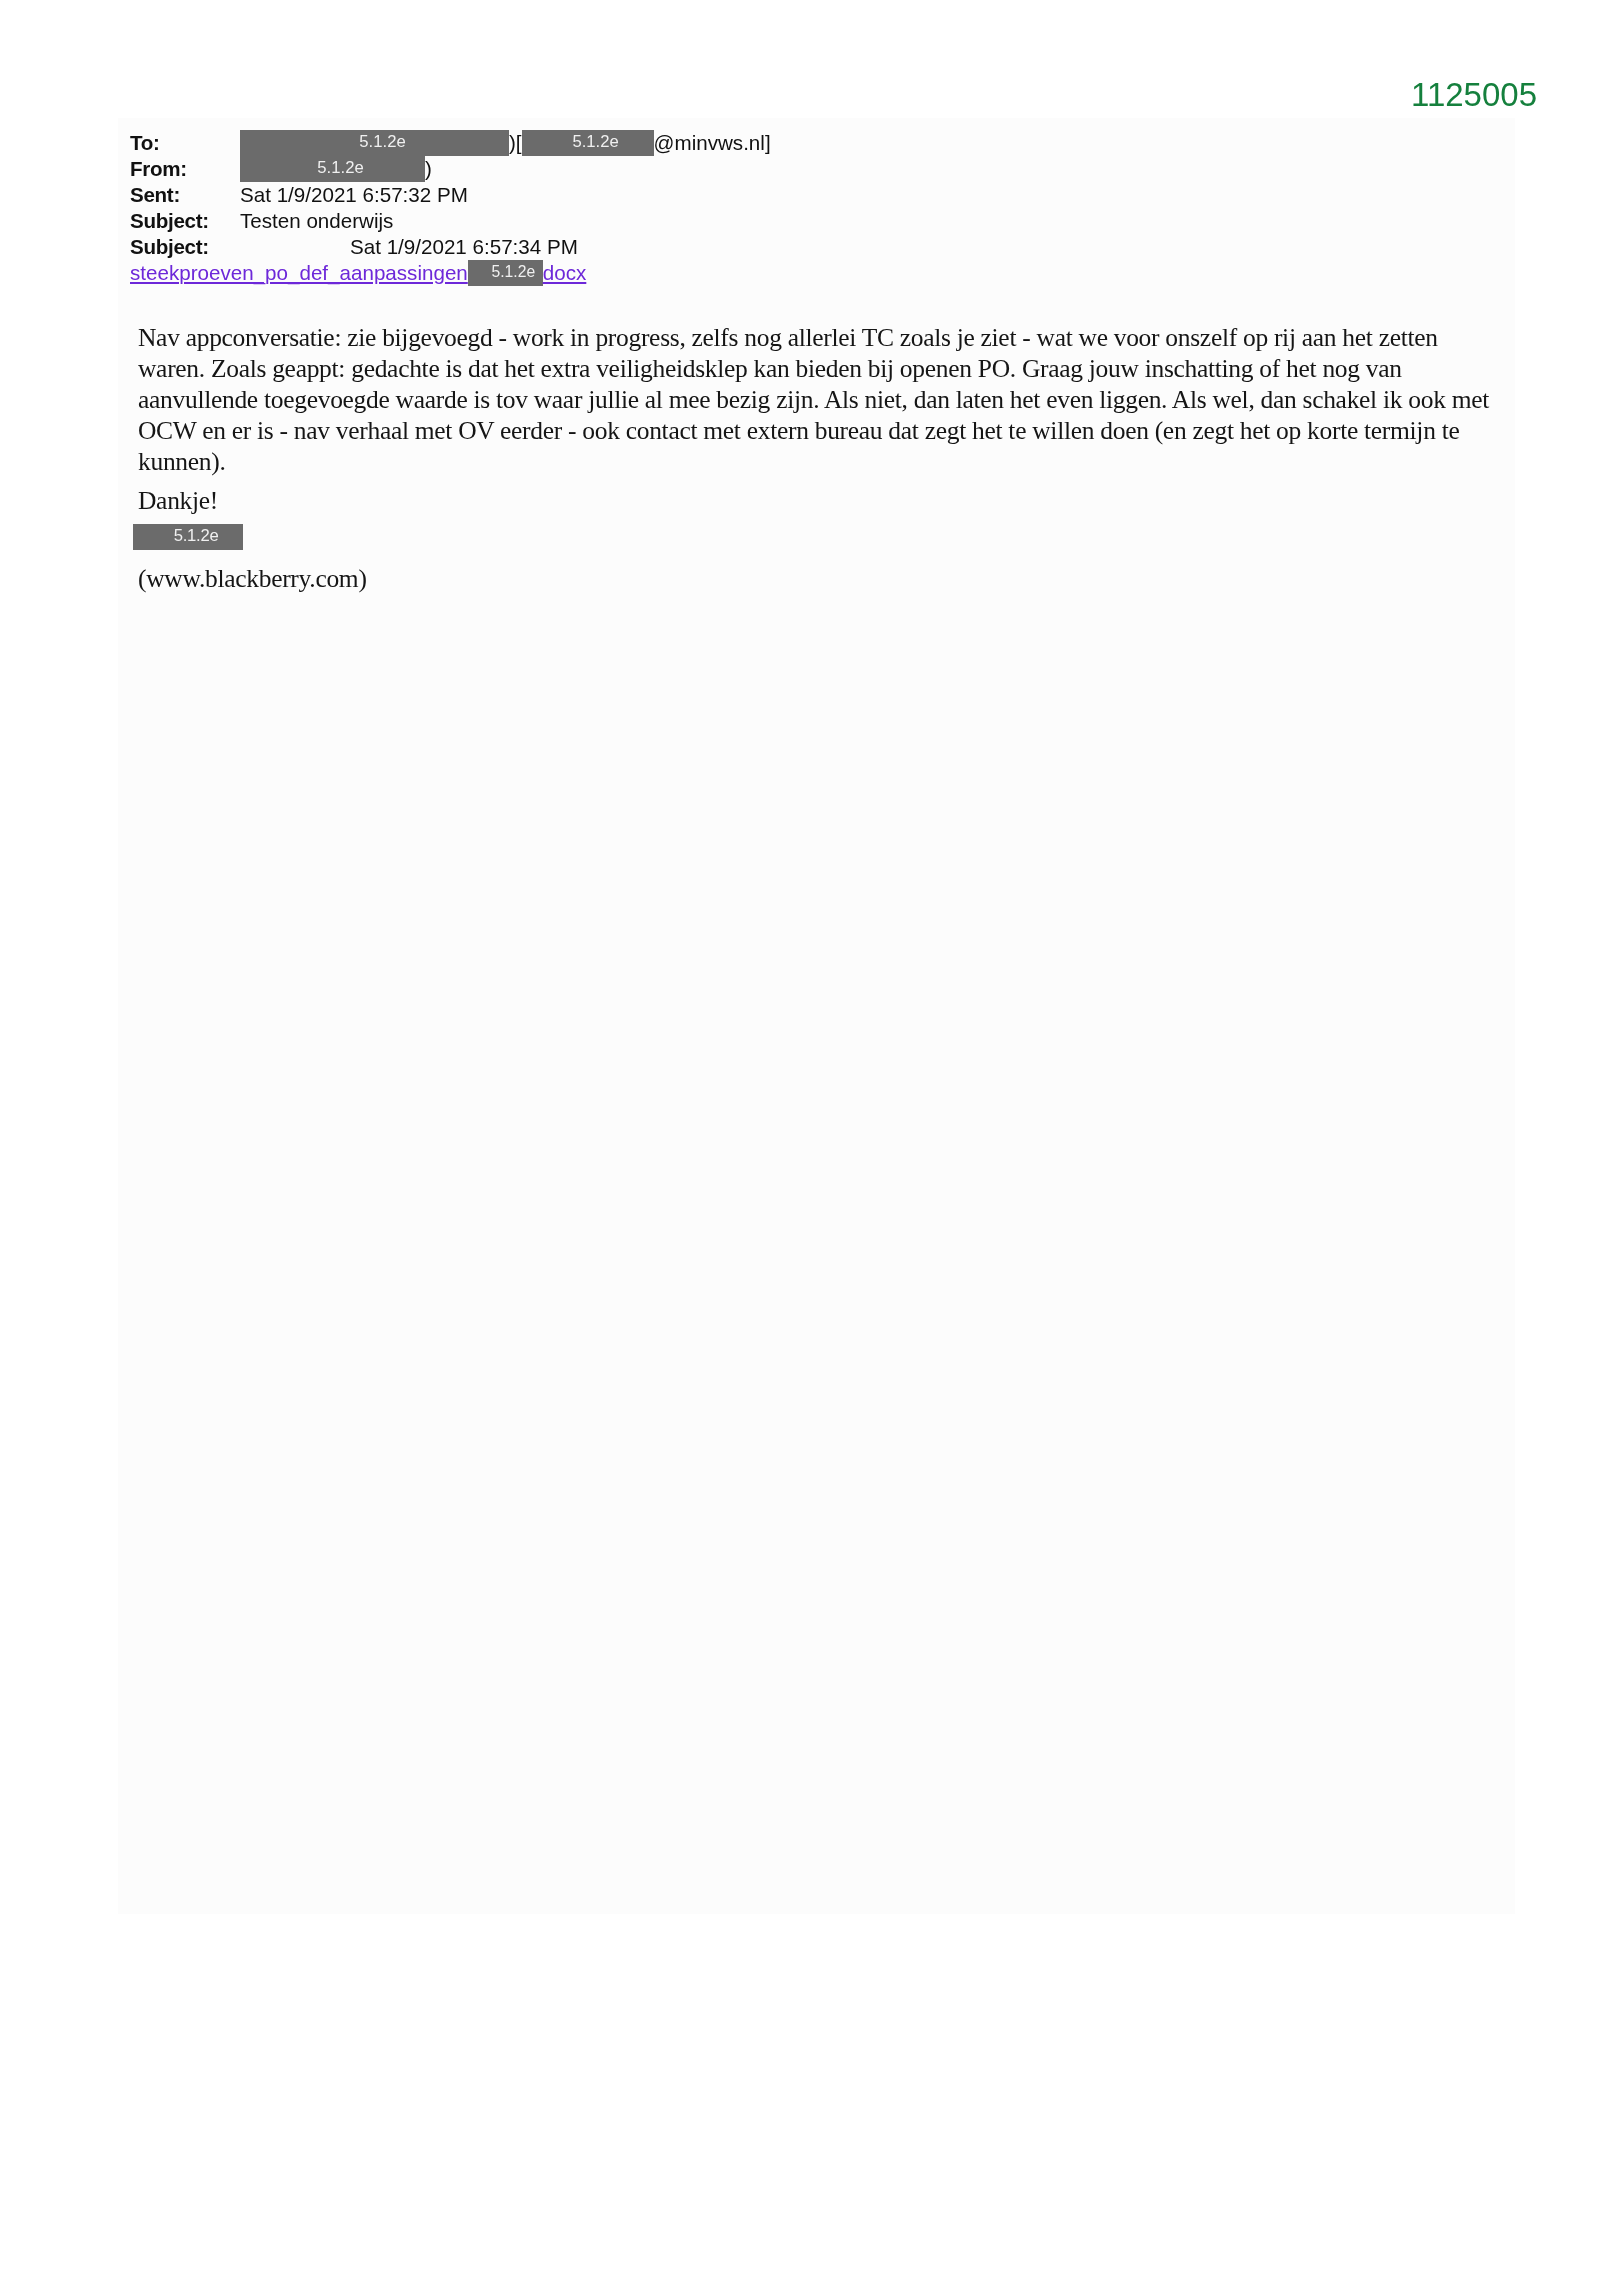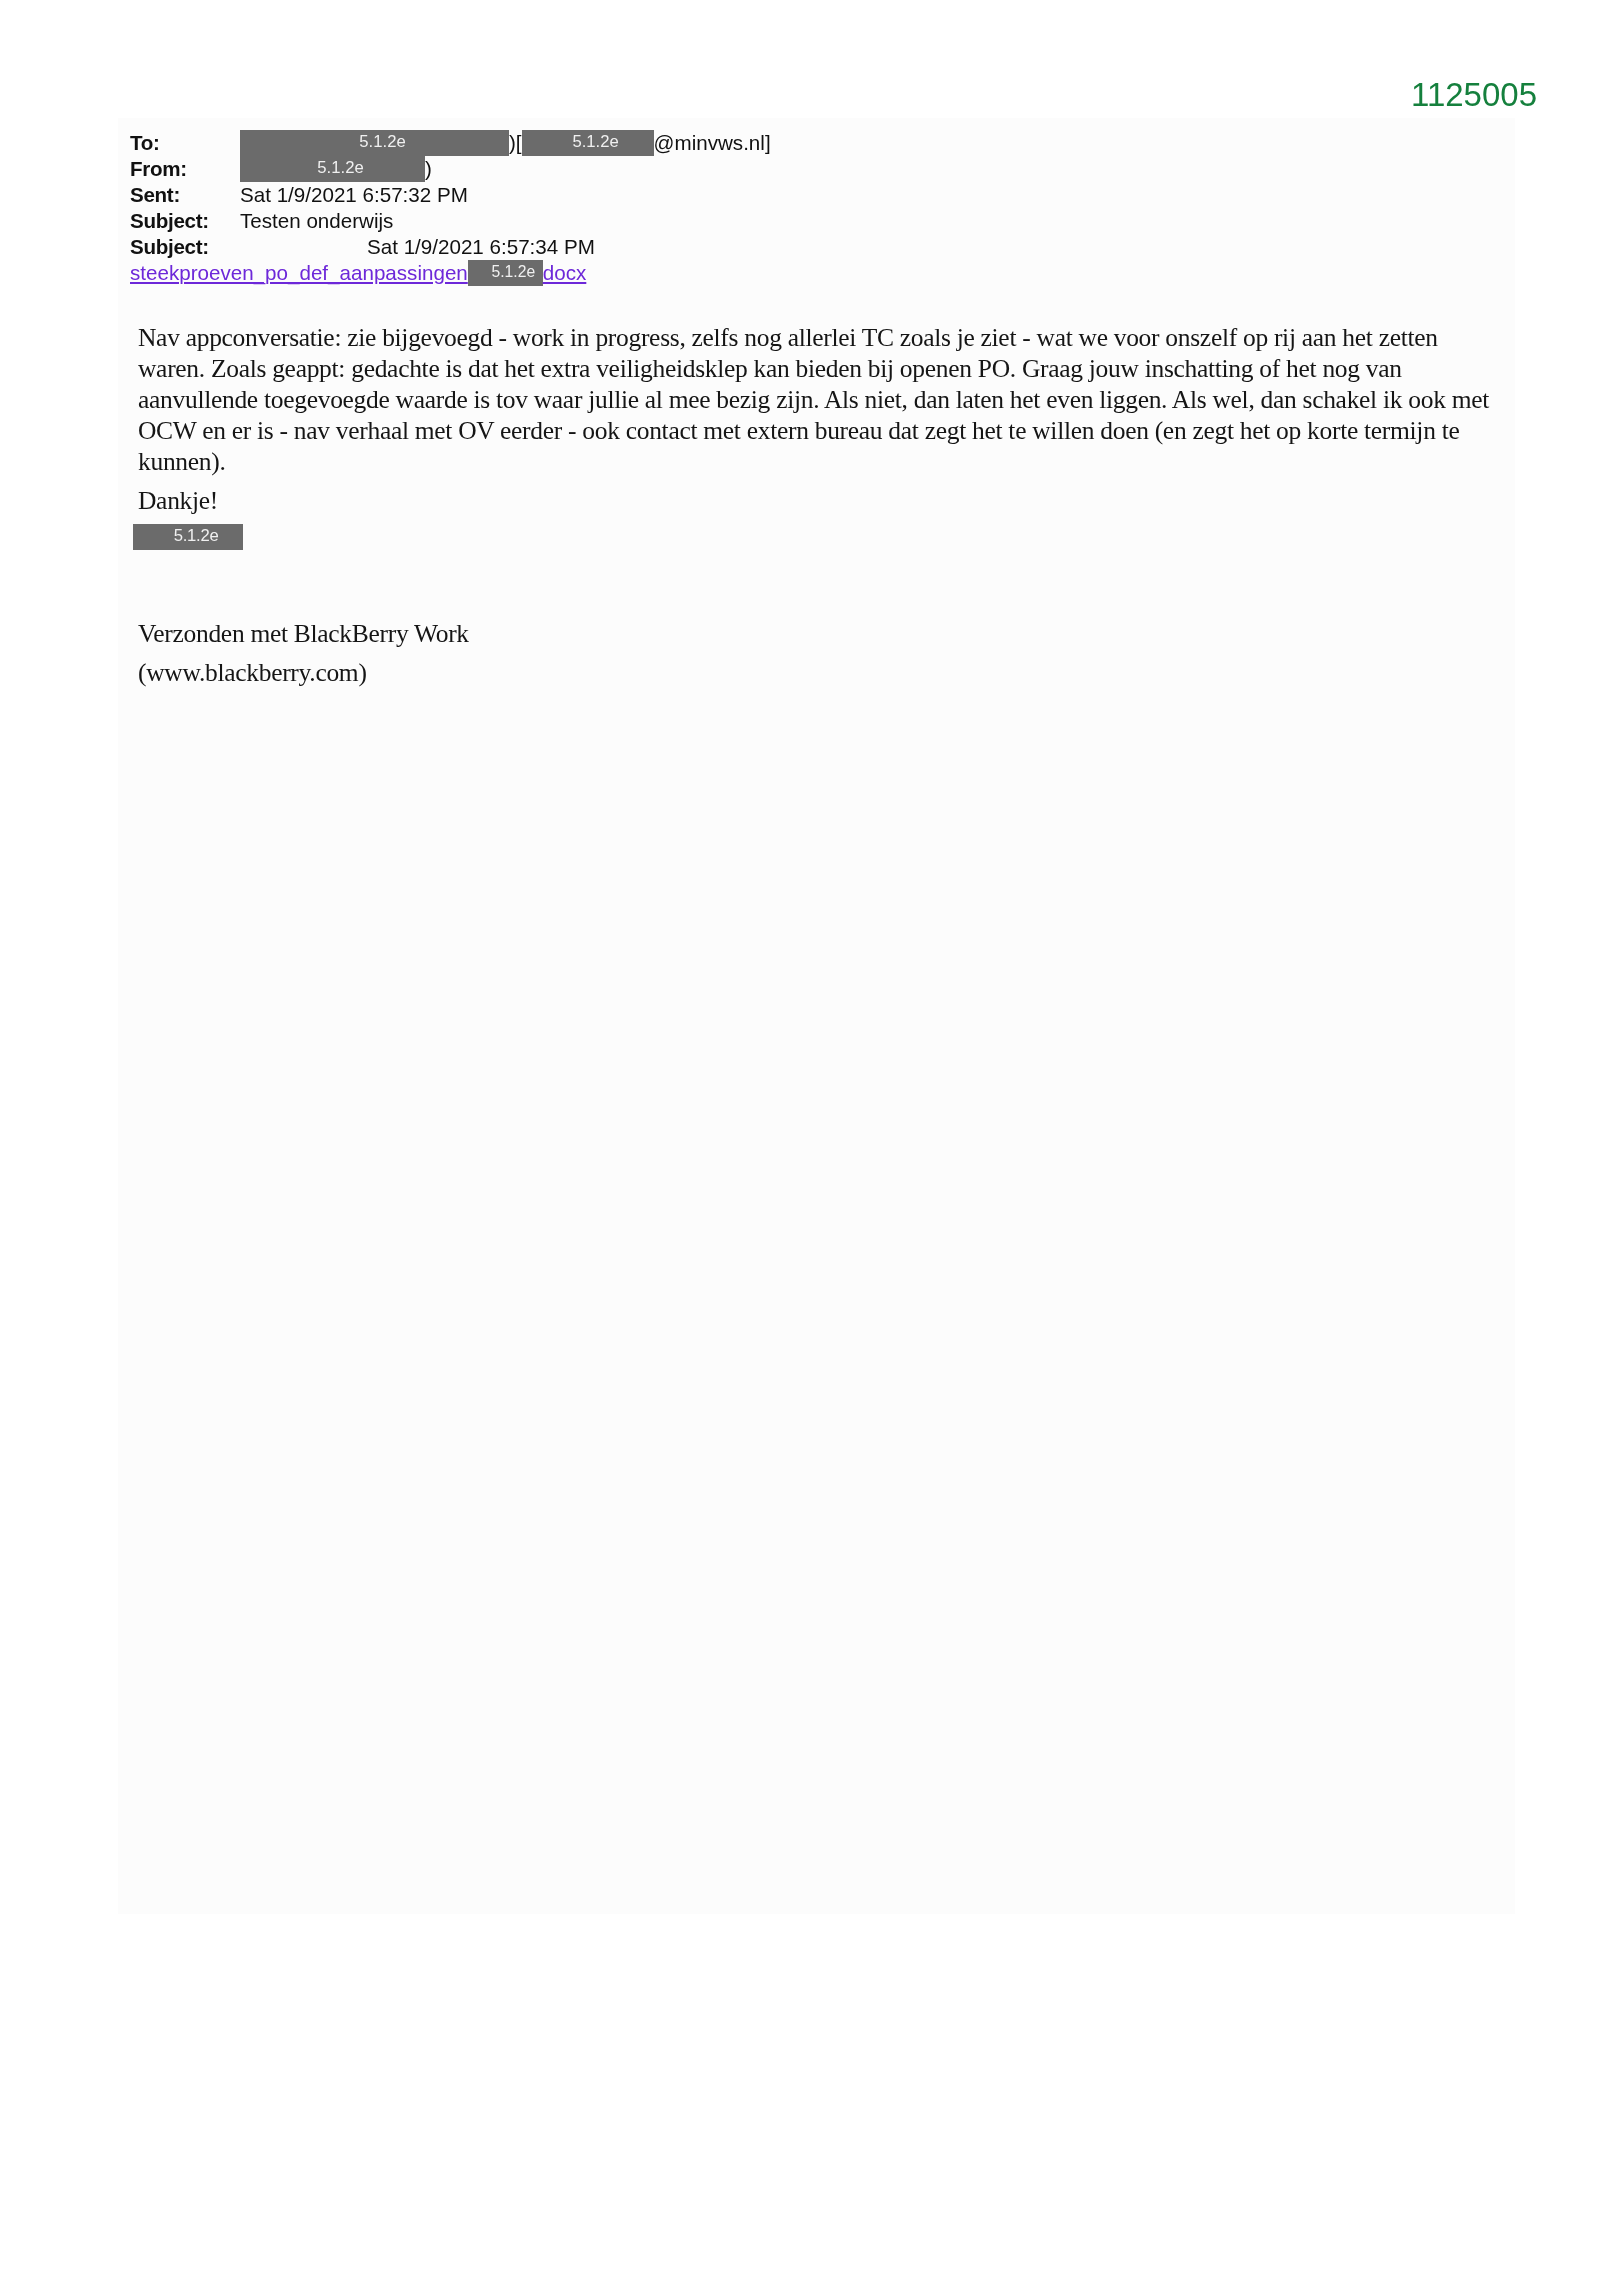--- a/index.html
+++ b/index.html
@@ -61,29 +61,28 @@
   <div class="hdr-row">
     <span class="hdr-label">Sent:</span>
     <span class="hdr-val">Sat 1/9/2021 6:57:32 PM</span>
   </div>
   <div class="hdr-row">
     <span class="hdr-label">Subject:</span>
     <span class="hdr-val">Testen onderwijs</span>
   </div>
   <div class="hdr-row">
     <span class="hdr-label">Subject:</span>
-    <span class="hdr-val" style="left:237px;">Sat 1/9/2021 6:57:34 PM</span>
+    <span class="hdr-val" style="left:220px;">Sat 1/9/2021 6:57:34 PM</span>
   </div>
   <div class="hdr-row">
     <a class="attach"><span>steekproeven_po_def_aanpassingen</span></a><span class="redact" style="width:59px; font-size:15.7px;">5.1.2e</span><a class="attach">docx</a>
   </div>
 </div>
 
 <div class="body-text">
   <p>Nav appconversatie: zie bijgevoegd - work in progress, zelfs nog allerlei TC zoals je ziet - wat we voor onszelf op rij aan het zetten waren. Zoals geappt: gedachte is dat het extra veiligheidsklep kan bieden bij openen PO. Graag jouw inschatting of het nog van aanvullende toegevoegde waarde is tov waar jullie al mee bezig zijn. Als niet, dan laten het even liggen. Als wel, dan schakel ik ook met OCW en er is - nav verhaal met OV eerder - ook contact met extern bureau dat zegt het te willen doen (en zegt het op korte termijn te kunnen).</p>
   <p>Dankje!</p>
   <p class="sig-block">
     <span class="redact" style="width:94px; margin-left:-4.9px; font-size:16.7px;">5.1.2e</span>
   </p>
-  <p class="footer-text">Verzonden met BlackBerry Work</p>
   <p>(www.blackberry.com)</p>
 </div>
 
 
 </body></html>

